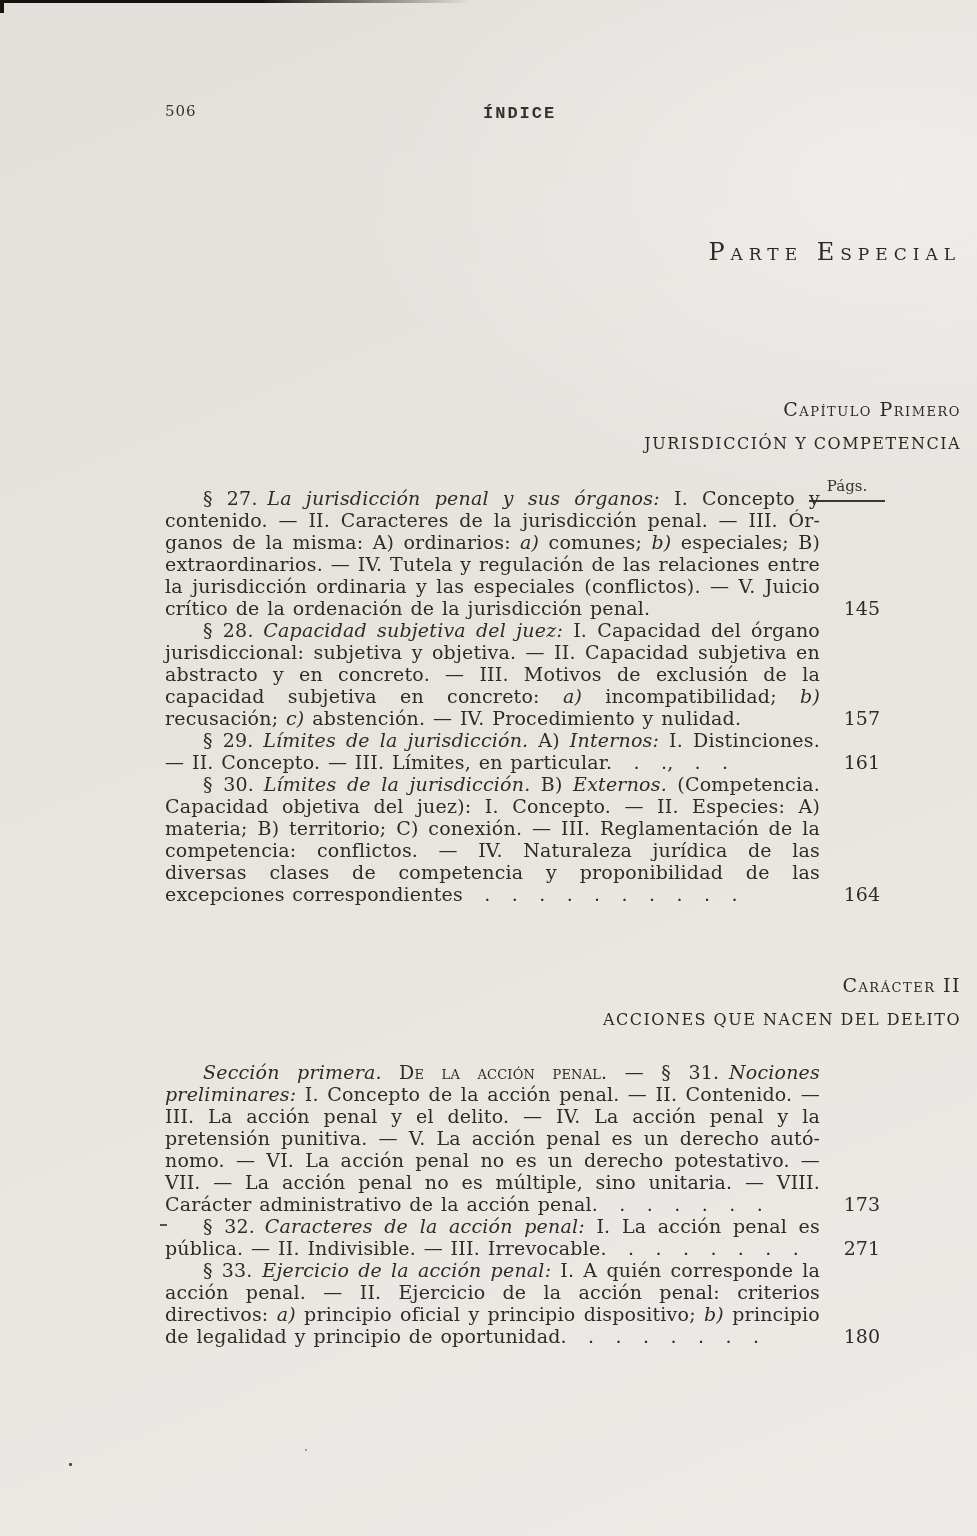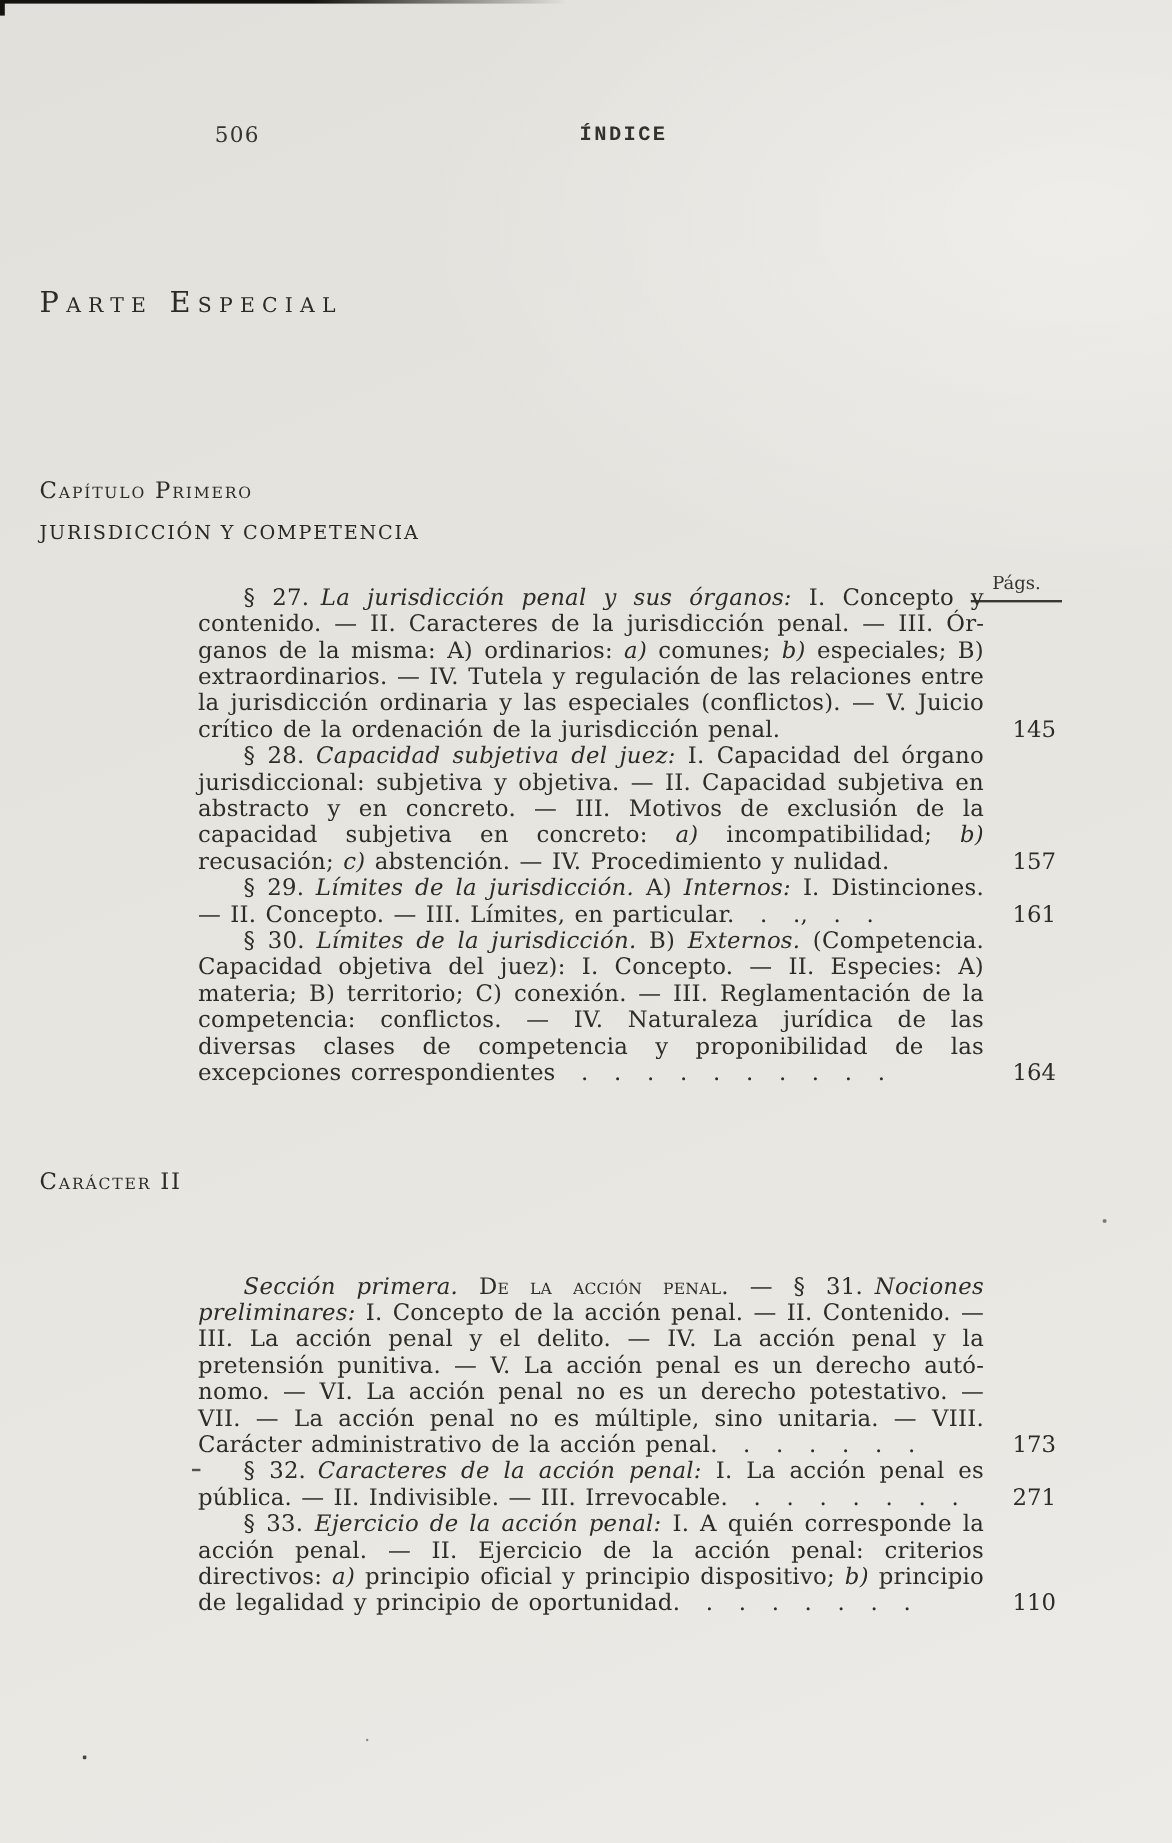--- a/index.html
+++ b/index.html
@@ -18,27 +18,27 @@
   .edge-top { position:absolute; top:0; left:0; width:472px; height:3px;
     background:linear-gradient(to right, #14130f 55%, rgba(20,19,15,0)); }
   .edge-corner { position:absolute; top:0; left:0; width:4px; height:13px; background:#15140f; }
   .speck { position:absolute; background:#4a463e; border-radius:1px; }
   .speck-a { left:69px; top:1463px; width:3px; height:3px; }
   .speck-b { left:305px; top:1449px; width:2px; height:2px; opacity:.6; }
   .speck-c { left:919px; top:1016px; width:3px; height:3px; opacity:.7; }
   .stray-tick { position:absolute; left:160px; top:1224px; width:7px; height:2px; background:#55524a; }
 
   
-  .folio { position:absolute; left:179px; top:102px; font-size:18px; letter-spacing:1px;
+  .folio { position:absolute; left:165px; top:102px; font-size:15px; letter-spacing:1px;
     color:#35332e; }
   .running-title { position:absolute; left:483px; top:104px; font-size:17px; font-weight:bold;
     letter-spacing:2px; color:#34322d;font-family:Liberation Mono, monospace; }
 
   
-  .centered { position:absolute; left:33px; right:16px; text-align:left; }
+  .centered { position:absolute; left:33px; right:16px; text-align:right; }
   .part-heading { top:238px; font-variant:small-caps; font-size:24px; letter-spacing:6px;
     color:#2c2a25; }
   .part-title { top:281px; font-size:26px; letter-spacing:1px; line-height:35px; color:#2b2924; }
   .chapter-heading { font-variant:small-caps; font-size:19px; letter-spacing:1.5px; color:#2d2b26; }
   .ch1-heading { top:398px; }
   .ch2-heading { top:974px; }
   .chapter-title { font-size:16px; letter-spacing:1.5px; color:#2b2924; }
   .ch1-title { top:434px; }
   .ch2-title { top:1010px; }
 
@@ -103,29 +103,30 @@
         <div class="entry-text"><span>§ 29. </span><span class="it">Límites de la jurisdicción.</span><span> A) </span><span class="it">Internos:</span><span> I. Distincio­nes. — II. Concepto. — III. Límites, en particular.</span><span class="dots"> . ., . .</span></div>
         <span class="entry-page">161</span>
       </div>
       <div class="entry">
         <div class="entry-text"><span>§ 30. </span><span class="it">Límites de la jurisdicción.</span><span> B) </span><span class="it">Externos.</span><span> (Competen­cia. Capacidad objetiva del juez): I. Concepto. — II. Espe­cies: A) materia; B) territorio; C) conexión. — III. Regla­mentación de la competencia: conflictos. — IV. Naturaleza ju­rídica de las diversas clases de competencia y proponibilidad de las excepciones correspondientes</span><span class="dots"> . . . . . . . . . .</span></div>
         <span class="entry-page">164</span>
       </div>
     </div>
 
   <div class="centered chapter-heading ch2-heading">Carácter II</div>
+  <div class="centered chapter-title ch2-title">ACCIONES QUE NACEN DEL DELITO</div>
 
   <div class="entries ch2-entries">
       <div class="entry">
         <div class="entry-text"><span class="it">Sección primera.</span><span> </span><span class="sc">De la acción penal.</span><span> — § 31. </span><span class="it">Nociones preliminares:</span><span> I. Concepto de la acción penal. — II. Contenido. — III. La acción penal y el delito. — IV. La acción penal y la pretensión punitiva. — V. La acción penal es un derecho autó­nomo. — VI. La acción penal no es un derecho potestativo. — VII. — La acción penal no es múltiple, sino unitaria. — VIII. Carácter administrativo de la acción penal.</span><span class="dots"> . . . . . .</span></div>
         <span class="entry-page">173</span>
       </div>
       <div class="entry">
         <div class="entry-text"><span>§ 32. </span><span class="it">Caracteres de la acción penal:</span><span> I. La acción penal es pública. — II. Indivisible. — III. Irrevocable.</span><span class="dots"> . . . . . . .</span></div>
         <span class="entry-page">271</span>
       </div>
       <div class="entry">
         <div class="entry-text"><span>§ 33. </span><span class="it">Ejercicio de la acción penal:</span><span> I. A quién corresponde la acción penal. — II. Ejercicio de la acción penal: criterios directivos: </span><span class="it">a)</span><span> principio oficial y principio dispositivo; </span><span class="it">b)</span><span> prin­cipio de legalidad y principio de oportunidad.</span><span class="dots"> . . . . . . .</span></div>
-        <span class="entry-page">110</span>
+        <span class="entry-page">180</span>
       </div>
     </div>
 
 </div>
 
 </body></html>

